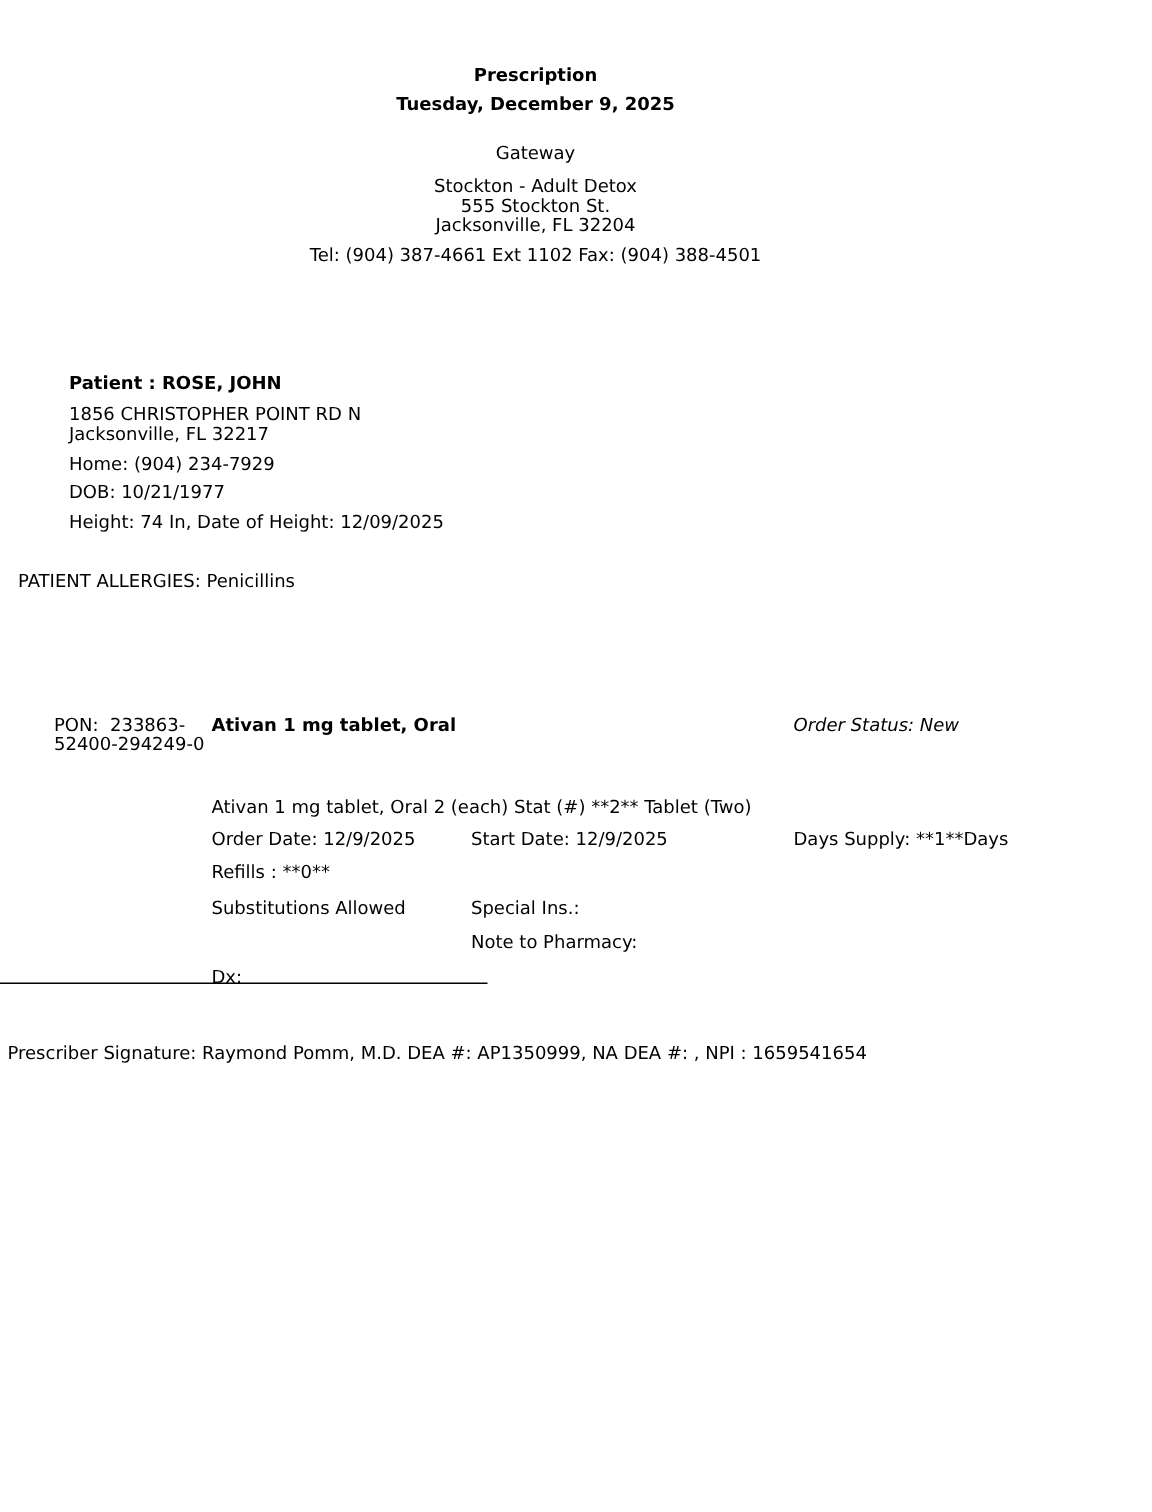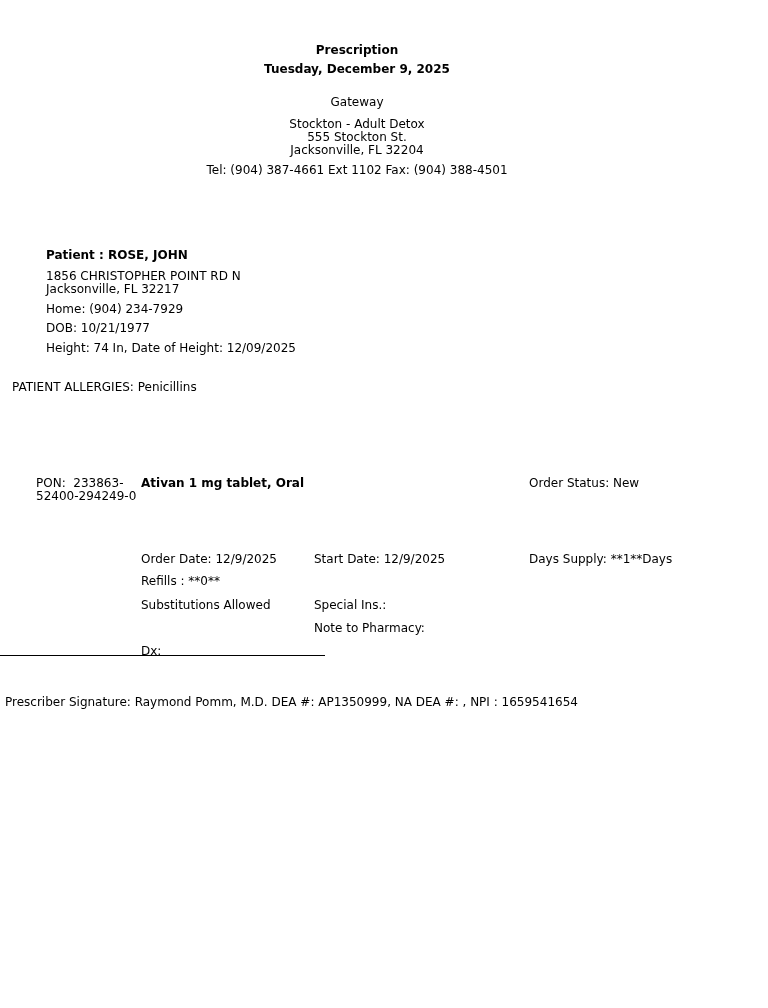--- a/index.html
+++ b/index.html
@@ -61,22 +61,23 @@
   <div class="line" style="left:46px; top:244px;">1856 CHRISTOPHER POINT RD N</div>
   <div class="line" style="left:46px; top:257px;">Jacksonville, FL 32217</div>
   <div class="line" style="left:46px; top:277px;">Home: (904) 234-7929</div>
   <div class="line" style="left:46px; top:296px;">DOB: 10/21/1977</div>
   <div class="line" style="left:46px; top:316px;">Height: 74 In, Date of Height: 12/09/2025</div>
   <div class="line" style="left:12px; top:355px;">PATIENT ALLERGIES: Penicillins</div>
 
   <div class="line" style="left:36px; top:451px;">PON:  233863-</div>
   <div class="line" style="left:36px; top:464px;">52400-294249-0</div>
   <div class="line bold" style="left:141px; top:451px;">Ativan 1 mg tablet, Oral</div>
-  <div class="line" style="left:529px; top:451px;">Order Status: New</div>
+  <div class="line" style="left:529px; top:451px;font-style:italic;">Order Status: New</div>
 
+  <div class="line" style="left:141px; top:506px;">Ativan 1 mg tablet, Oral 2 (each) Stat (#) **2** Tablet (Two)</div>
   <div class="line" style="left:141px; top:527px;">Order Date: 12/9/2025</div>
   <div class="line" style="left:314px; top:527px;">Start Date: 12/9/2025</div>
   <div class="line" style="left:529px; top:527px;">Days Supply: **1**Days</div>
   <div class="line" style="left:141px; top:549px;">Refills : **0**</div>
 
   <div class="line" style="left:141px; top:573px;">Substitutions Allowed</div>
   <div class="line" style="left:314px; top:573px;">Special Ins.:</div>
   <div class="line" style="left:314px; top:596px;">Note to Pharmacy:</div>
   <div class="line" style="left:141px; top:619px;">Dx:</div>
 

